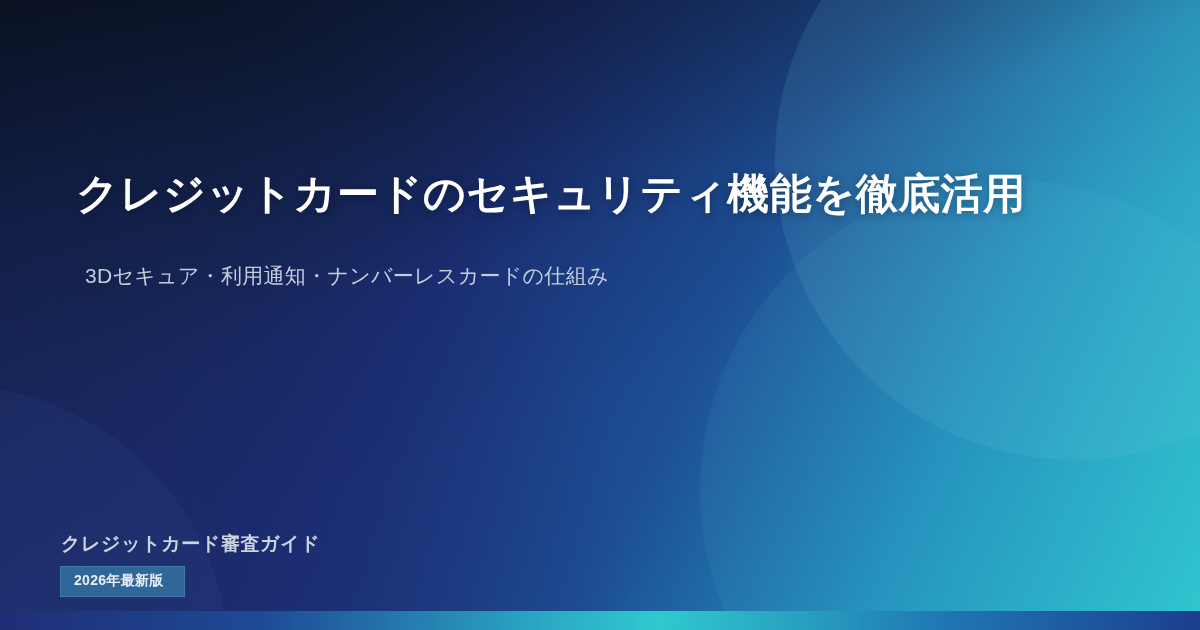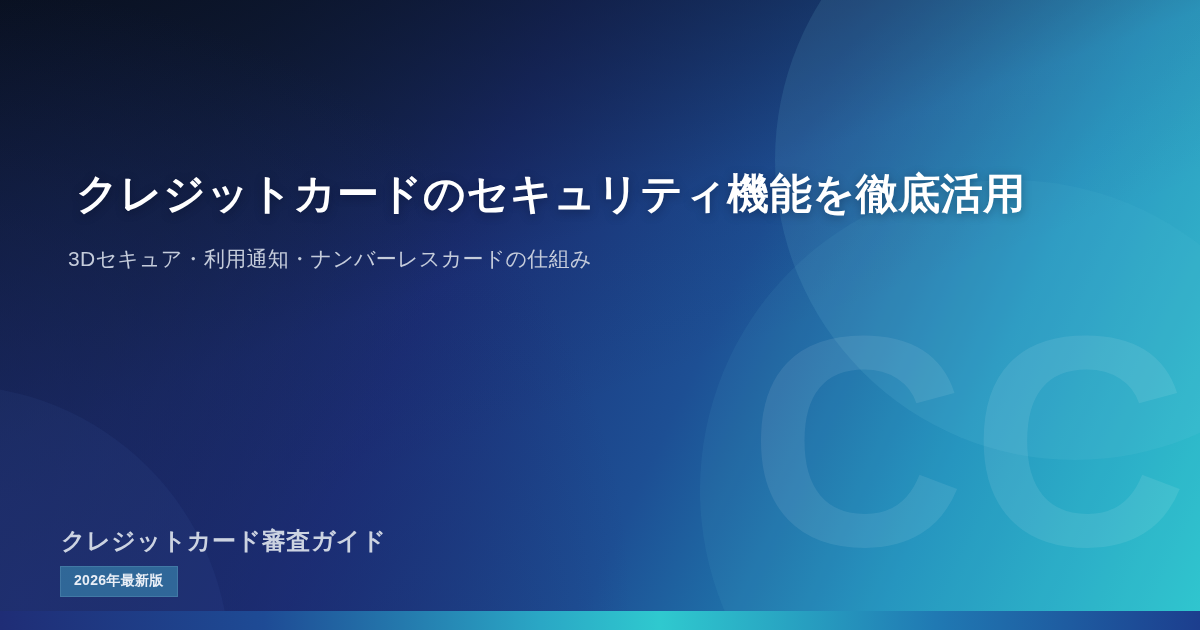--- a/index.html
+++ b/index.html
@@ -111,44 +111,44 @@
     line-height: 1.32;
     letter-spacing: 0.5px;
     color: #ffffff;
     text-shadow: 0 2px 10px rgba(4,12,28,0.35);
   }
 
   .subtitle {
     position: absolute;
     left: 68px;
     top: 243px;
-    margin: 0;
+    margin: 17px;
     width: 900px;
     font-size: 21px;
     font-weight: normal;
     line-height: 1.5;
     letter-spacing: 0.3px;
     color: #c5ccdb;
   }
 
   .footer {
     position: absolute;
     left: 60px;
     bottom: 33px;
   }
   .brand {
-    font-size: 24px;
+    font-size: 19px;
     font-weight: bold;
     letter-spacing: 0.6px;
     color: #ccd3e1;
     margin: 0 0 9px 1px;
   }
   .badge {
     display: inline-block;
-    padding: 5px 13px 6px 13px;
+    padding: 5px 20px 6px 13px;
     font-size: 14px;
     font-weight: bold;
     letter-spacing: 0.3px;
     color: #e9eef6;
     background: rgba(62,150,185,0.55);
     border: 1px solid rgba(150,205,228,0.18);
   }
 
   
   .accent-bar {
@@ -172,21 +172,20 @@
 <div class="og-card">
 
   <div class="bg-base"></div>
   <div class="bg-dark-corner"></div>
   <div class="bg-bottomleft"></div>
 
   <div class="circle-top-right"></div>
   <div class="circle-mid"></div>
   <div class="circle-bottom-left"></div>
 
-  <div class="watermark">CC</div>
 
   <div class="content">
 
     <h1 class="title">クレジットカードのセキュリティ機能を徹底活用</h1>
 
     <p class="subtitle">3Dセキュア・利用通知・ナンバーレスカードの仕組み</p>
 
     <div class="footer">
       <div class="brand">クレジットカード審査ガイド</div>
       <span class="badge">2026年最新版</span>

